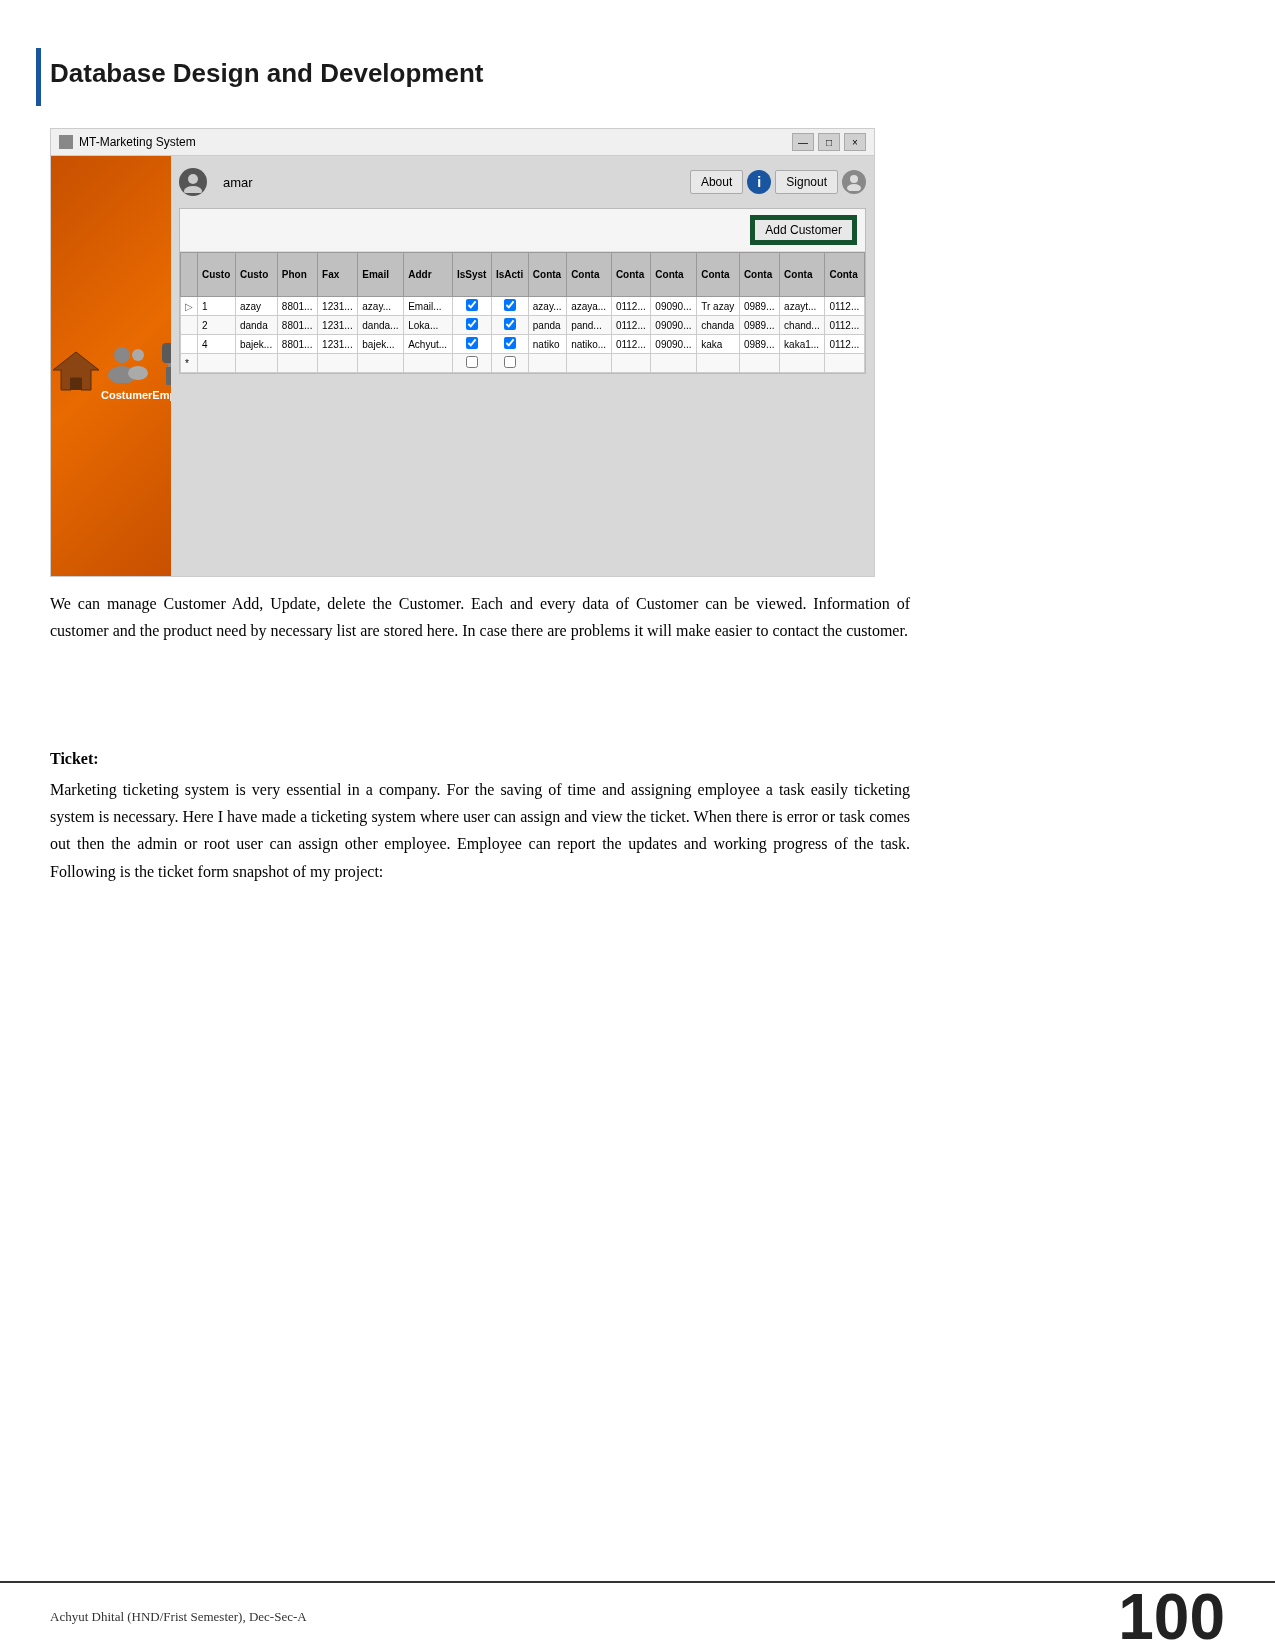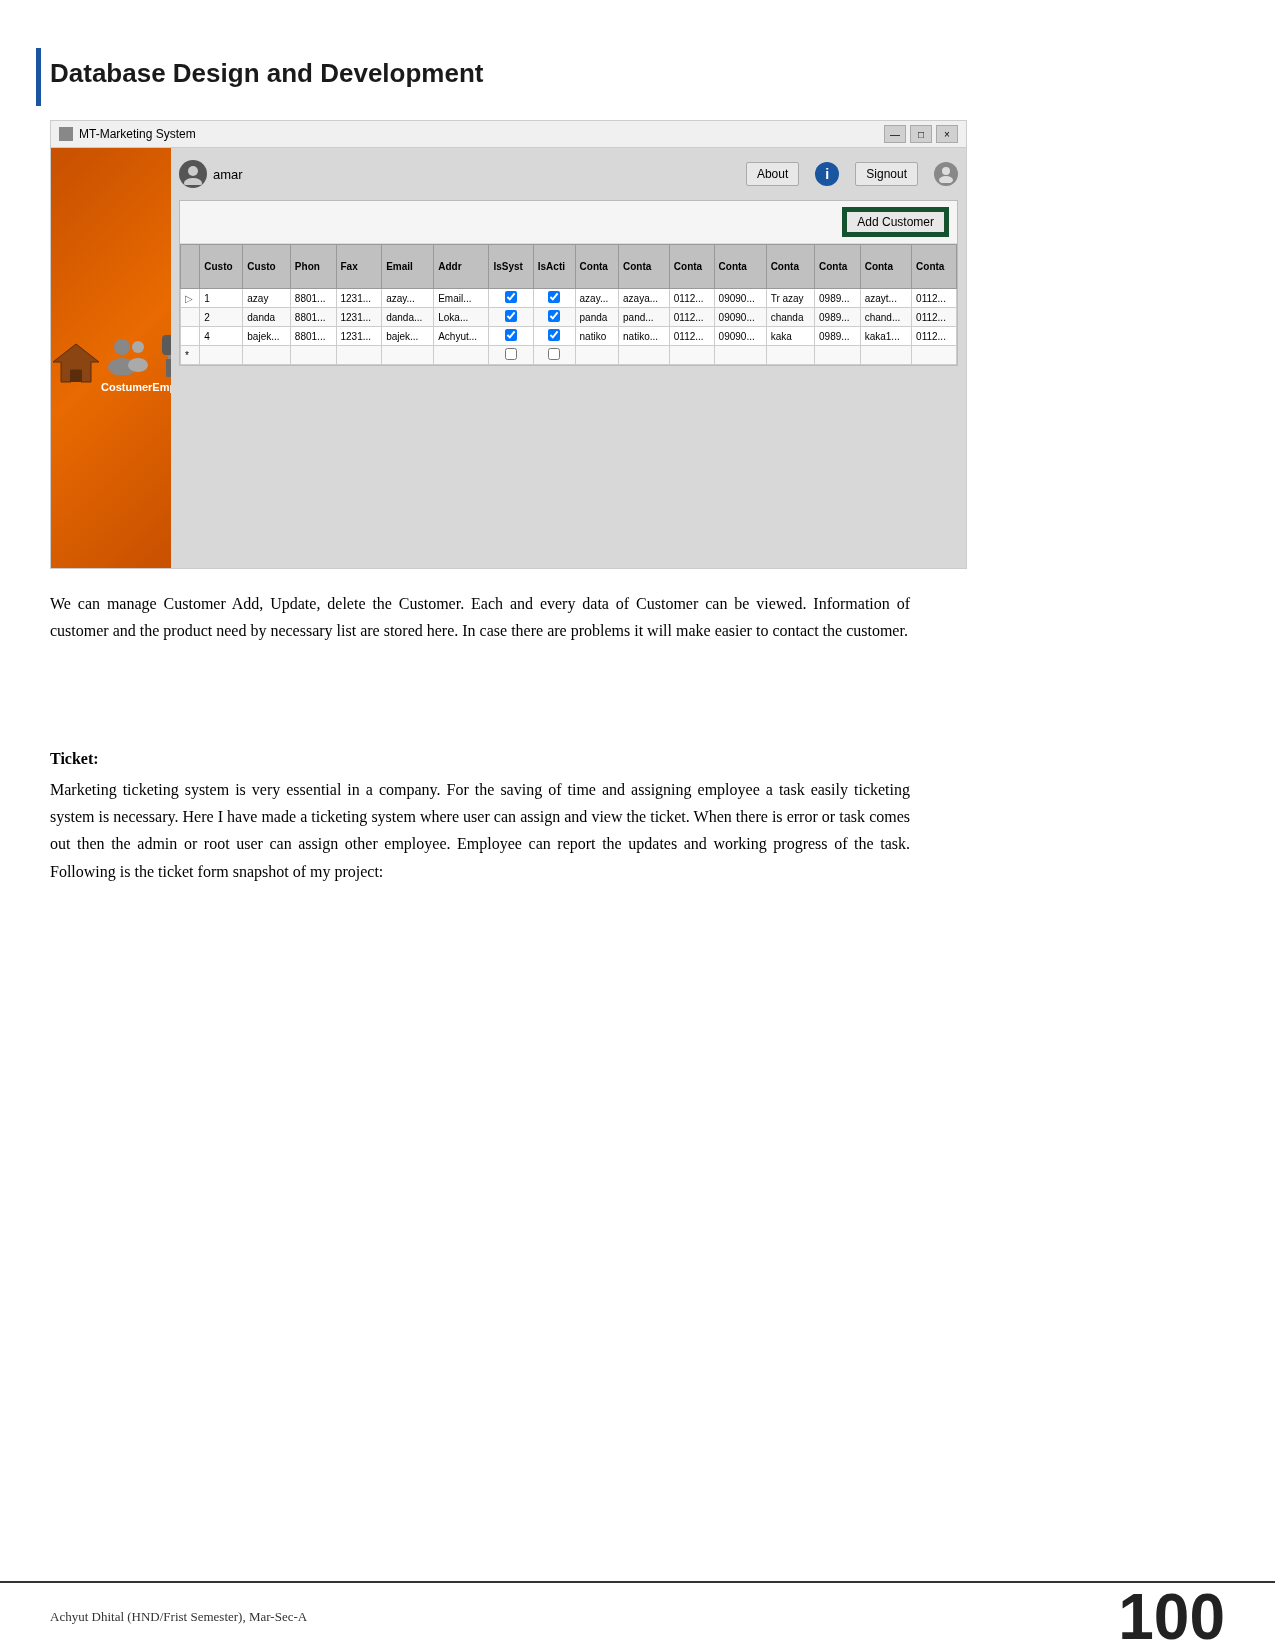--- a/index.html
+++ b/index.html
@@ -34,22 +34,22 @@
       font-size: 26px;
       font-weight: bold;
       color: #1a1a1a;
       font-family: Arial, sans-serif;
     }
 
     
     .screenshot-container {
       position: absolute;
       left: 50px;
-      top: 120px;
-      width: 917px;
+      top: 128px;
+      width: 825px;
       border: 1px solid #ccc;
       background: #f0f0f0;
     }
 
     
     .window-titlebar {
       background: #f0f0f0;
       border-bottom: 1px solid #ccc;
       display: flex;
       align-items: center;
@@ -135,41 +135,41 @@
     .main-topbar {
       display: flex;
       align-items: center;
       background: #d8d8d8;
       padding: 4px 0 8px 0;
       justify-content: space-between;
     }
     .user-section {
       display: flex;
       align-items: center;
-      gap: 6px;
+      gap: 16px;
       text-align: right;
     }
     .user-avatar {
       width: 28px;
       height: 28px;
       background: #555;
       border-radius: 50%;
       display: flex;
       align-items: center;
       justify-content: center;
       color: #fff;
       font-size: 14px;
     }
     .user-name {
       font-size: 13px;
       font-family: Arial, sans-serif;
     }
     .top-buttons {
       display: flex;
-      gap: 16px;
+      gap: 4px;
     }
     .top-btn {
       padding: 3px 10px;
       font-size: 12px;
       font-family: Arial, sans-serif;
       background: #e8e8e8;
       border: 1px solid #aaa;
       cursor: pointer;
       border-radius: 2px;
     }
@@ -549,15 +549,15 @@
 </div>
 
 <div class="body-text">We can manage Customer Add, Update, delete the Customer. Each and every data of Customer can be viewed. Information of customer and the product need by necessary list are stored here. In case there are problems it will make easier to contact the customer.</div>
 
 <div class="ticket-section">
   <div class="ticket-heading">Ticket:</div>
   <div class="ticket-text">Marketing ticketing system is very essential in a company. For the saving of time and assigning employee a task easily ticketing system is necessary. Here I have made a ticketing system where user can assign and view the ticket. When there is error or task comes out then the admin or root user can assign other employee. Employee can report the updates and working progress of the task. Following is the ticket form snapshot of my project:</div>
 </div>
 
 <div class="footer">
-  <span class="footer-left">Achyut Dhital (HND/Frist Semester), Mar-Sec-A</span>
+  <span class="footer-left">Achyut Dhital (HND/Frist Semester), Dec-Sec-A</span>
   <span class="footer-right">100</span>
 </div>
 
 </body></html>

